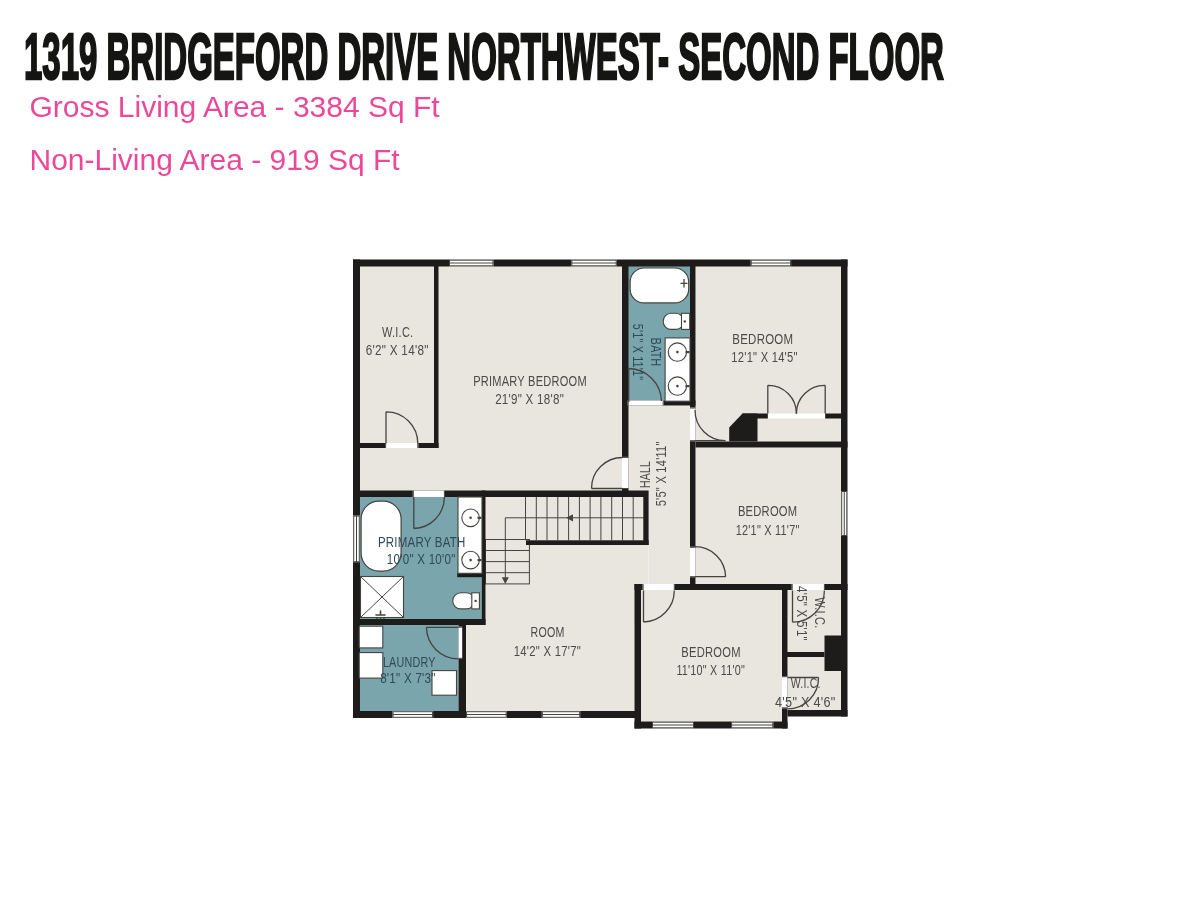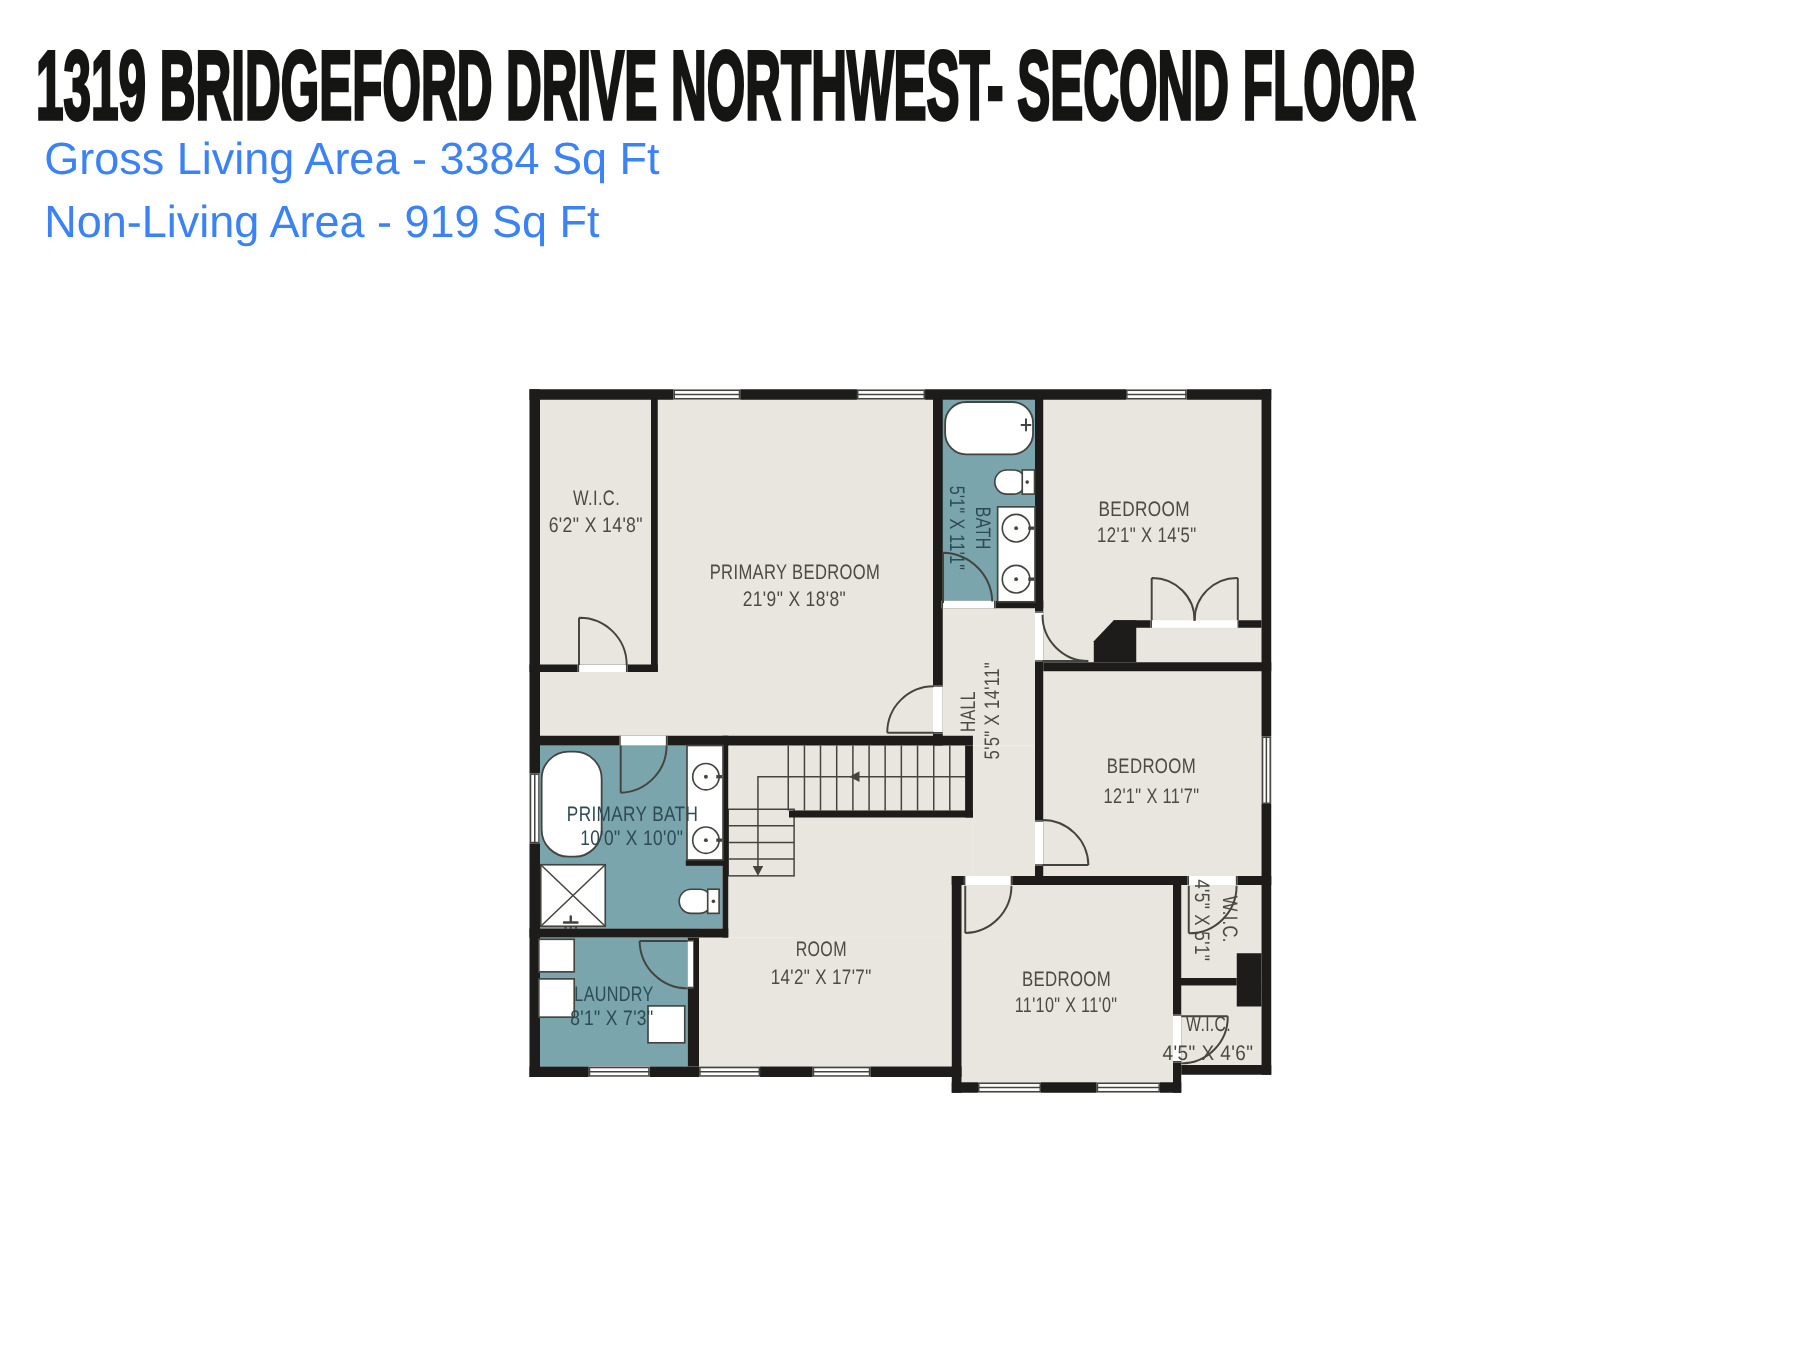--- a/index.html
+++ b/index.html
@@ -1,29 +1,29 @@
 <!DOCTYPE html>
 <html><head>
 <meta charset="utf-8">
 <style>
 html,body{margin:0;padding:0;width:1200px;height:900px;background:#ffffff;overflow:hidden;}
 body{font-family:"Liberation Sans",sans-serif;position:relative;}
 .title{position:absolute;left:24px;top:23.5px;font-size:65px;font-weight:bold;color:#151513;line-height:1;
  -webkit-text-stroke:2.4px #151513;
  white-space:nowrap;transform:scaleX(0.5074);transform-origin:left top;letter-spacing:0;}
-.sub{position:absolute;left:29.5px;font-size:30px;color:#3b82f6;white-space:nowrap;line-height:1;letter-spacing:0;}
+.sub{position:absolute;left:29.5px;font-size:30px;color:#ec4899;white-space:nowrap;line-height:1;letter-spacing:0;}
 </style>
 </head>
 <body>
 
 <div class="title">1319 BRIDGEFORD DRIVE NORTHWEST- SECOND FLOOR</div>
 
 <div class="sub" style="top:92.1px;">Gross Living Area - 3384 Sq Ft</div>
 
-<div class="sub" style="top:134px;">Non-Living Area - 919 Sq Ft</div>
+<div class="sub" style="top:145px;">Non-Living Area - 919 Sq Ft</div>
 
 <svg width="1200" height="900" viewBox="0 0 1200 900" style="position:absolute;left:0;top:0;">
 
 <rect x="360" y="266" width="268.5" height="231" fill="#e9e6df"></rect>
 
 <rect x="360" y="266" width="74" height="177" fill="#e9e6df"></rect>
 
 <rect x="627.5" y="266" width="62.5" height="134.5" fill="#7aa5ac"></rect>
 
 <rect x="695.5" y="266" width="145.5" height="175.5" fill="#e9e6df"></rect>

